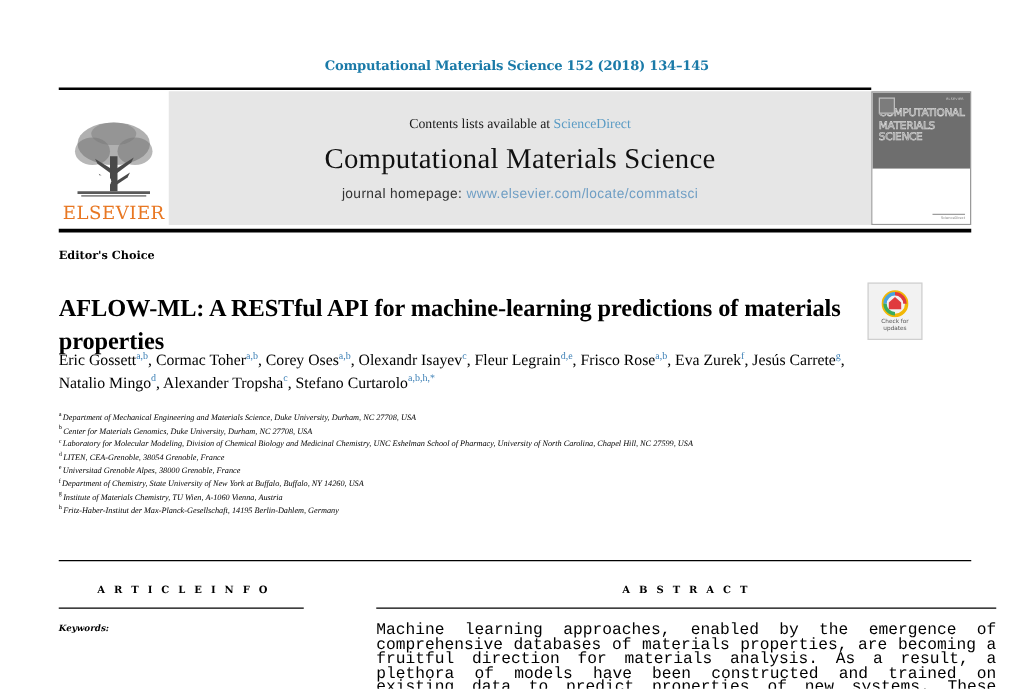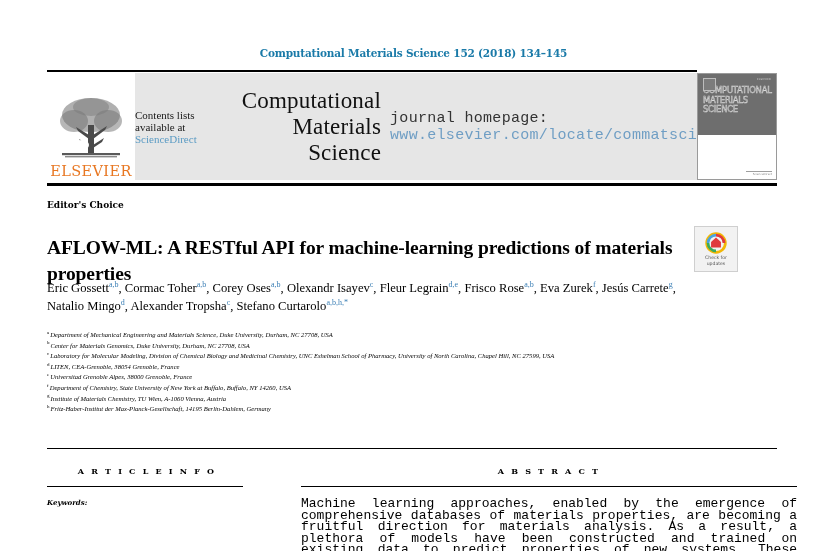--- a/index.html
+++ b/index.html
@@ -72,43 +72,43 @@
     font-size: 14.5px;
     letter-spacing: 0.4px;
     color: #e87722;
     line-height: 1;
     margin-top: 1px;
   }
   .masthead-main {
     flex: 1;
     background: #e6e6e6;
     display: flex;
-    flex-direction: row;
+    flex-direction: column;
     align-items: center;
     justify-content: center;
     gap: 9px;
   }
   .contents-line {
     font-family: "Liberation Serif", serif;
     font-size: 11px;
     color: #1a1a1a;
   }
   .sciencedirect {
     color: #5a9bc4;
   }
   .journal-title {
     font-family: "Liberation Serif", serif;
     font-size: 23px;
     color: #111;
     letter-spacing: 0.2px;
     text-align: right;
   }
   .homepage-line {
-    font-family: Liberation Mono, monospace;
-    font-size: 15px;
+    font-family: Liberation Sans, sans-serif;
+    font-size: 11px;
     color: #333;
     letter-spacing: 0.3px;
   }
   .homepage-url { color: #6f9ec4; }
 
   
   .cover {
     position: absolute;
     left: 697px;
     top: 73px;

